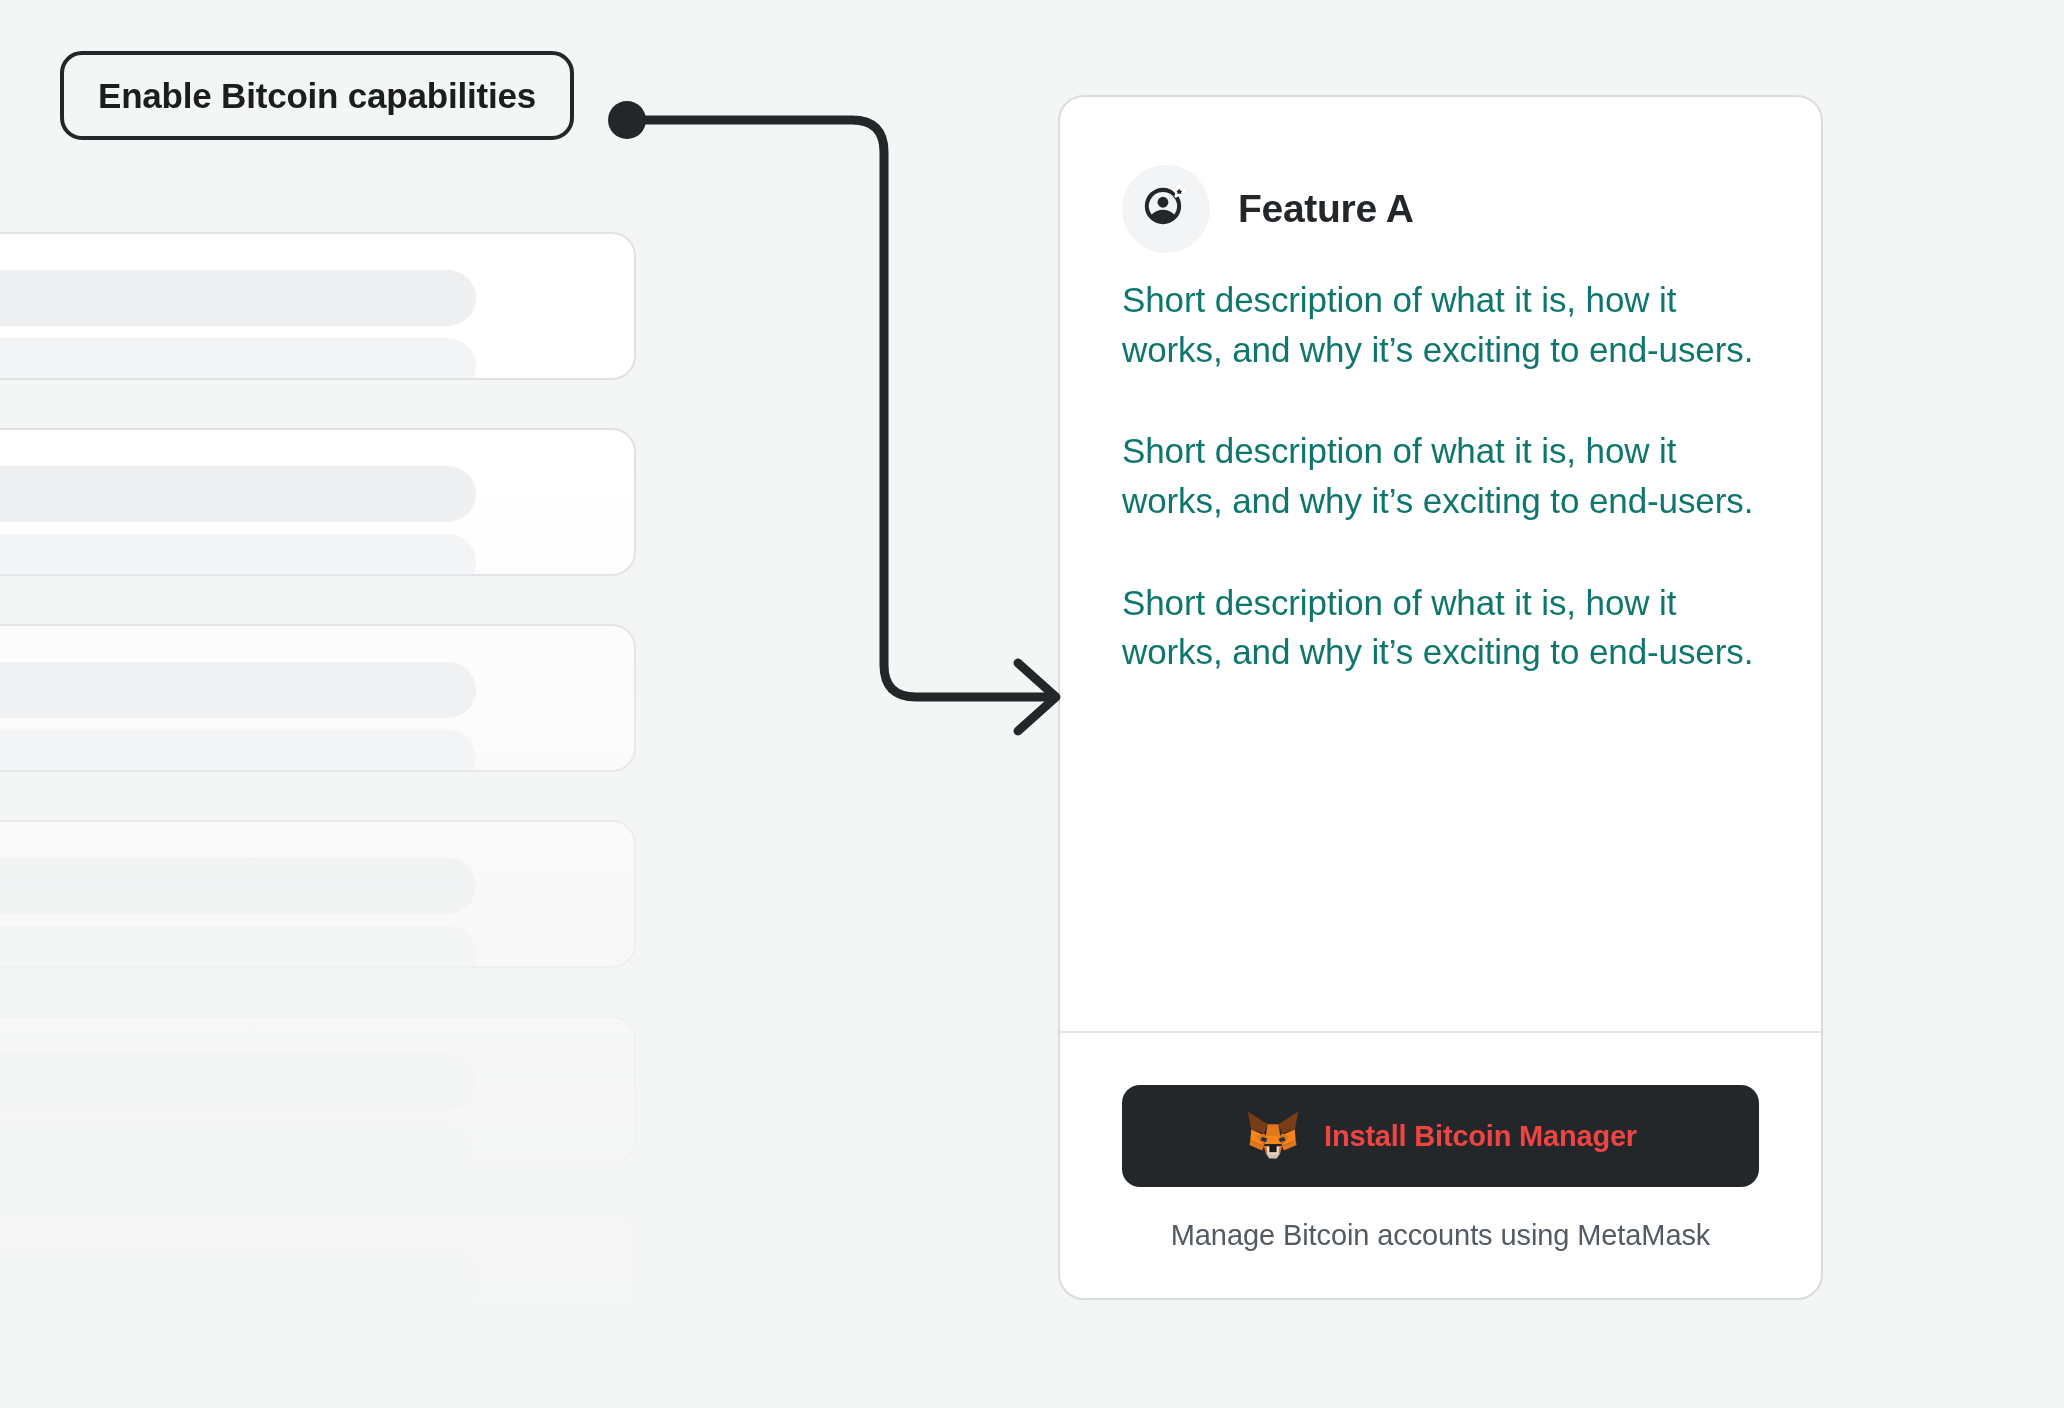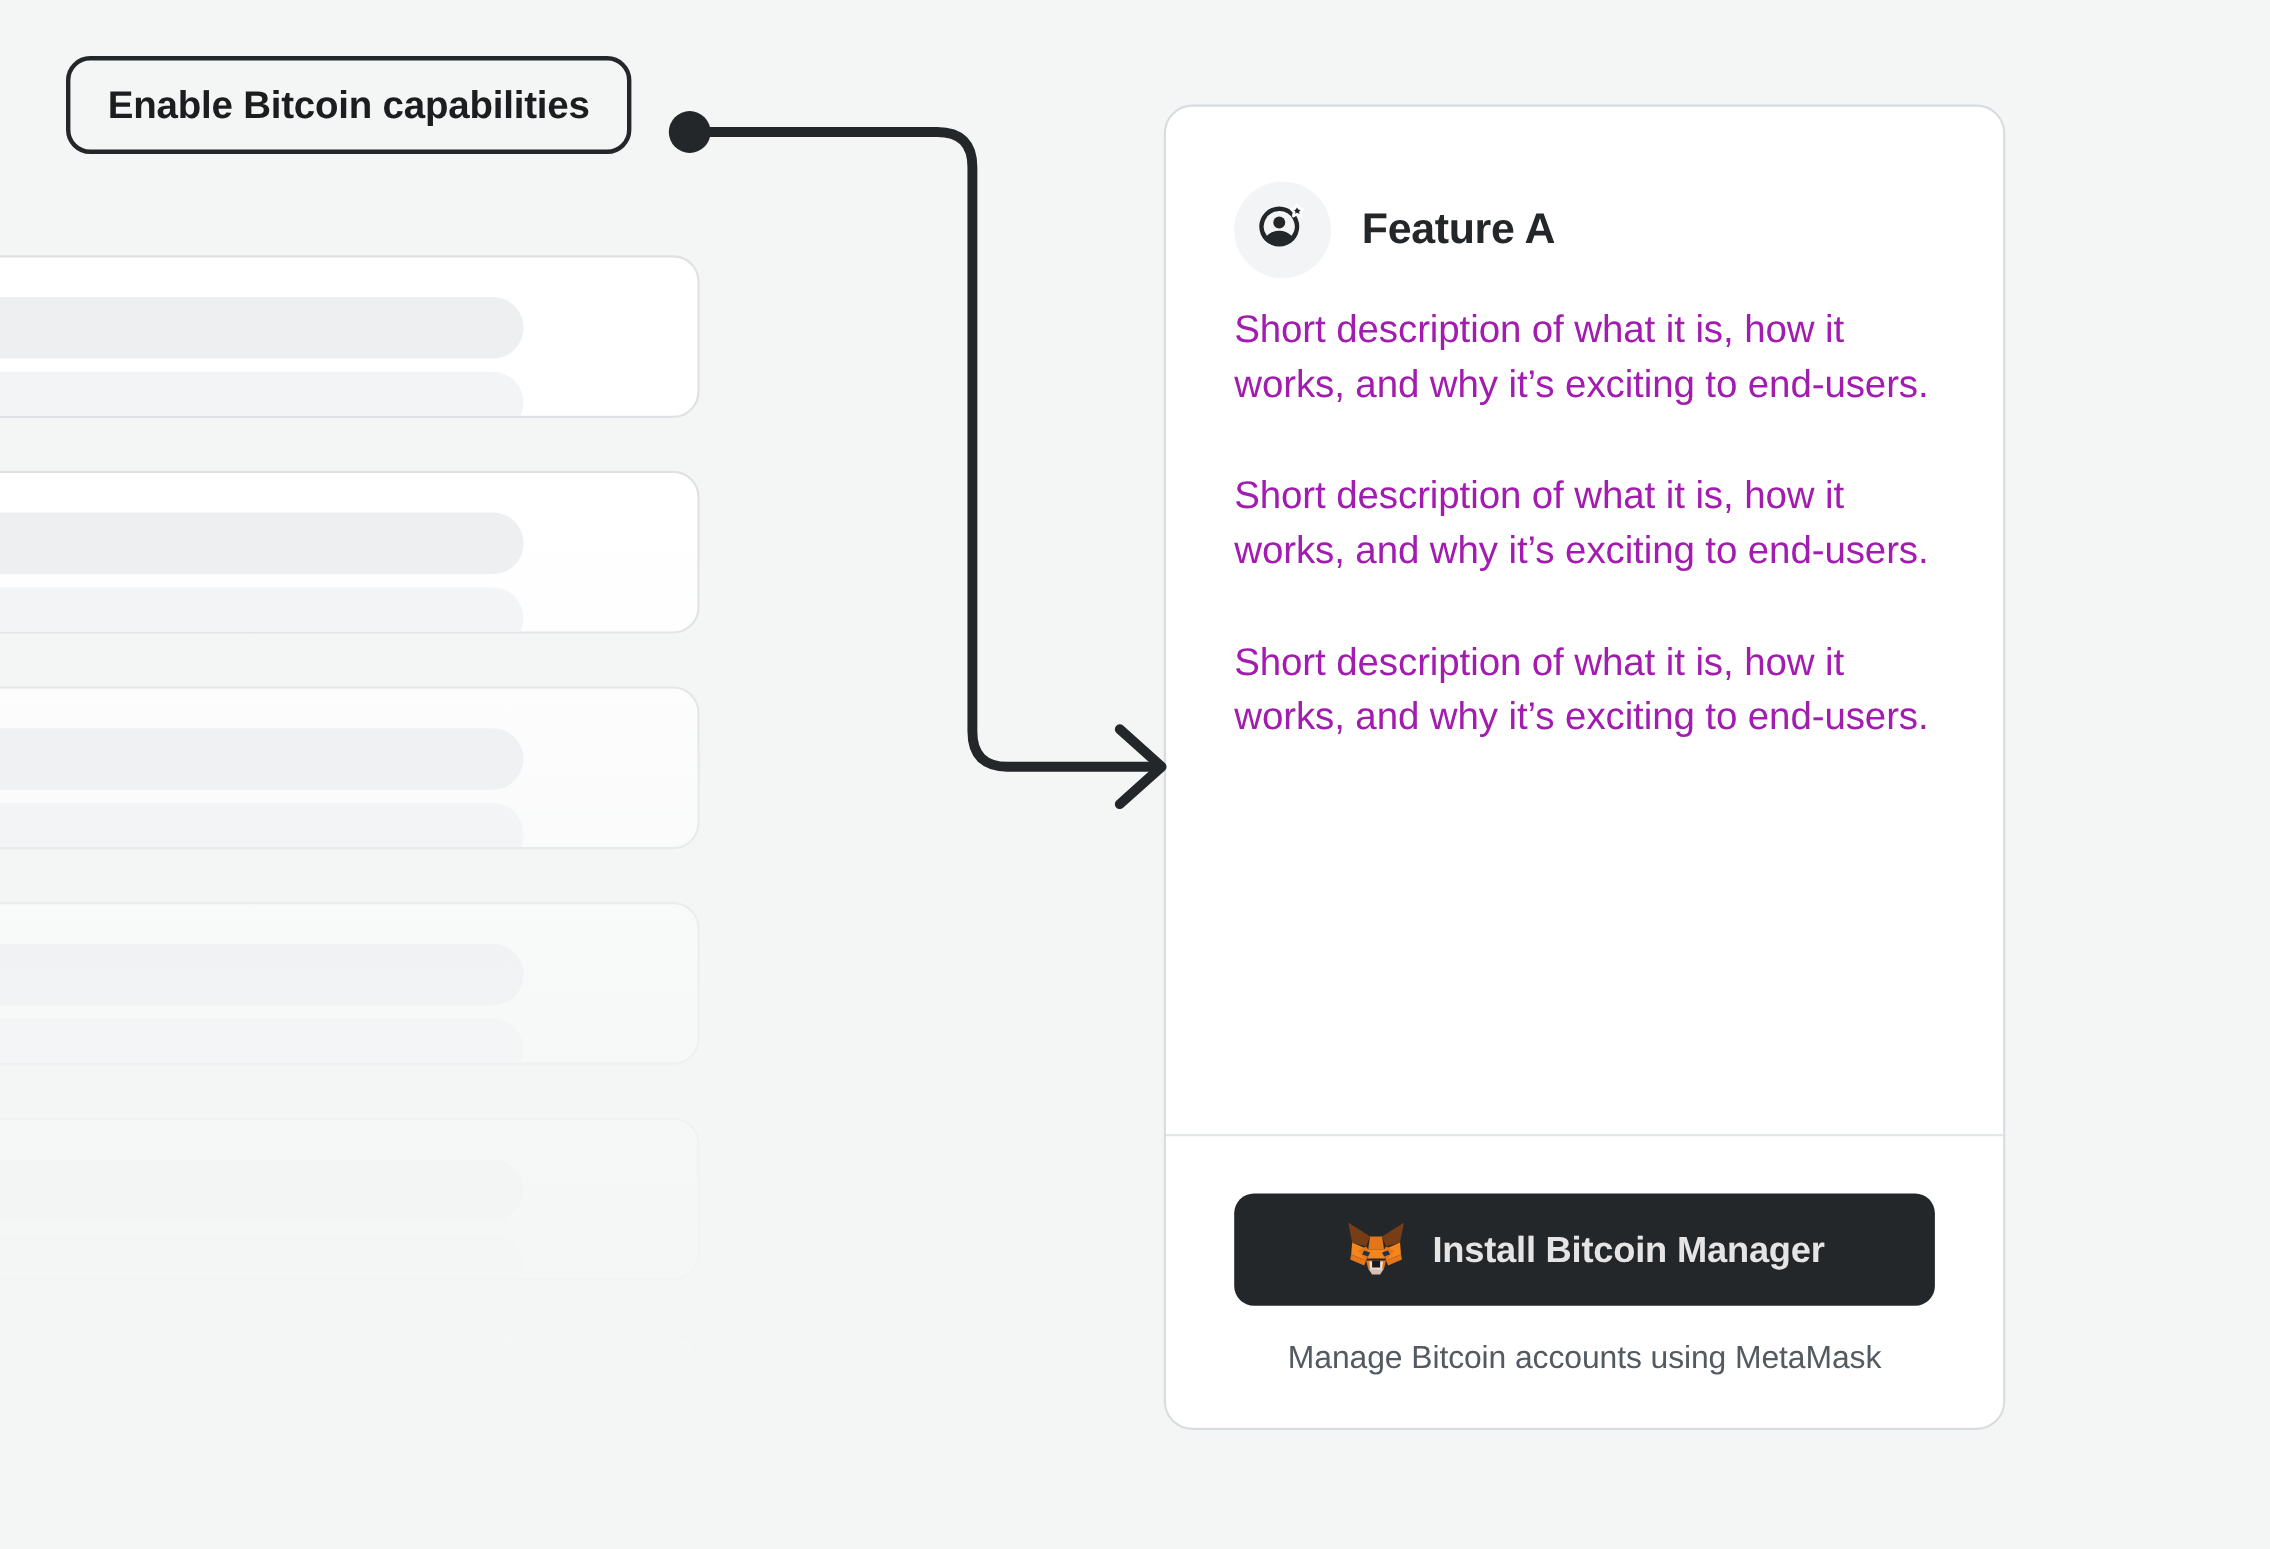--- a/index.html
+++ b/index.html
@@ -145,21 +145,21 @@
   .feature-title {
     font-size: 39px;
     font-weight: 700;
     color: #24272A;
     letter-spacing: -0.3px;
   }
 
   .feature-desc {
     font-size: 35px;
     line-height: 1.42;
-    color: #a21caf;
+    color: #0f766e;
     max-width: 790px;
     letter-spacing: -0.1px;
   }
 
   #card-divider {
     height: 2px;
     background: #E3E6E9;
     margin-top: 56px;
   }
 
@@ -177,23 +177,23 @@
     border: none;
     border-radius: 18px;
     display: flex;
     align-items: center;
     justify-content: center;
     gap: 22px;
     cursor: pointer;
   }
 
   #install-button .btn-label {
-    font-size: 33px;
+    font-size: 29px;
     font-weight: 700;
-    color: #e5e5e5;
+    color: #ef4444;
     letter-spacing: -0.2px;
   }
 
   #footer-note {
     margin-top: 32px;
     font-size: 29px;
     color: #535A61;
     letter-spacing: -0.1px;
   }
 </style>

